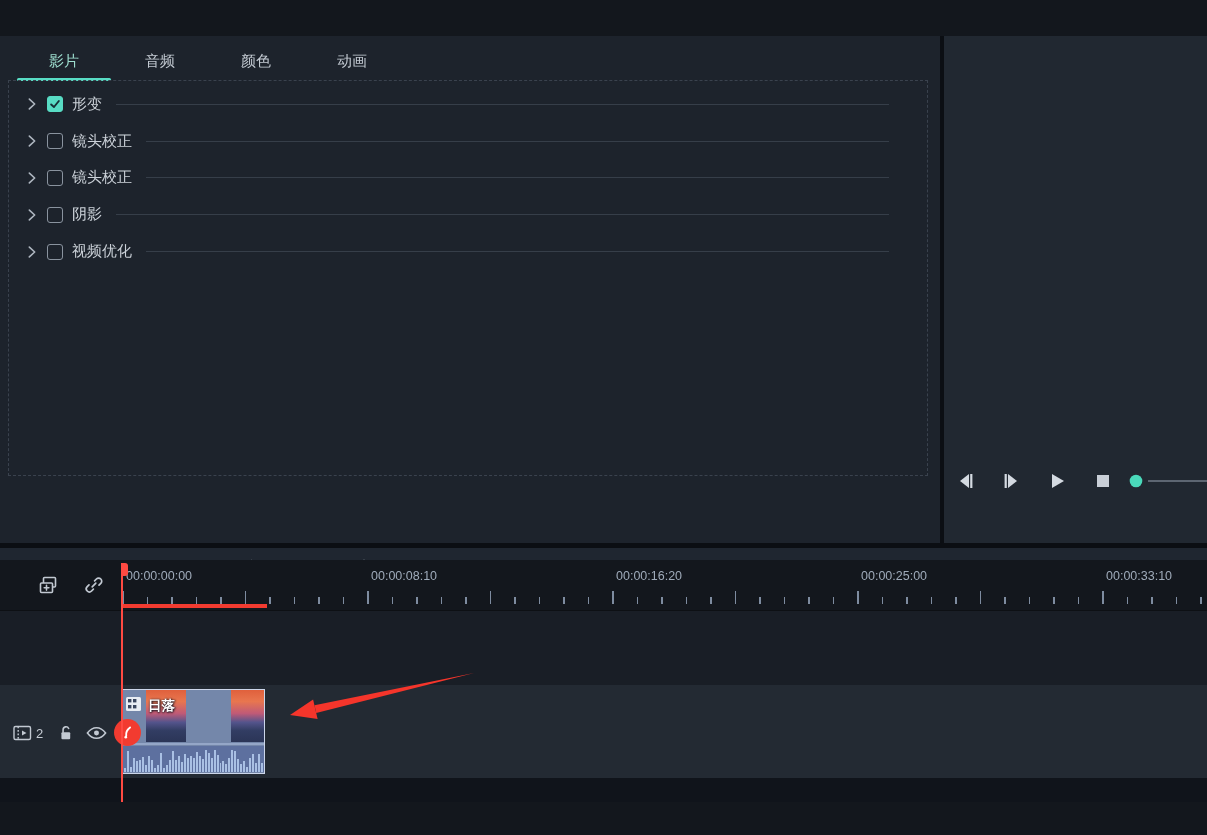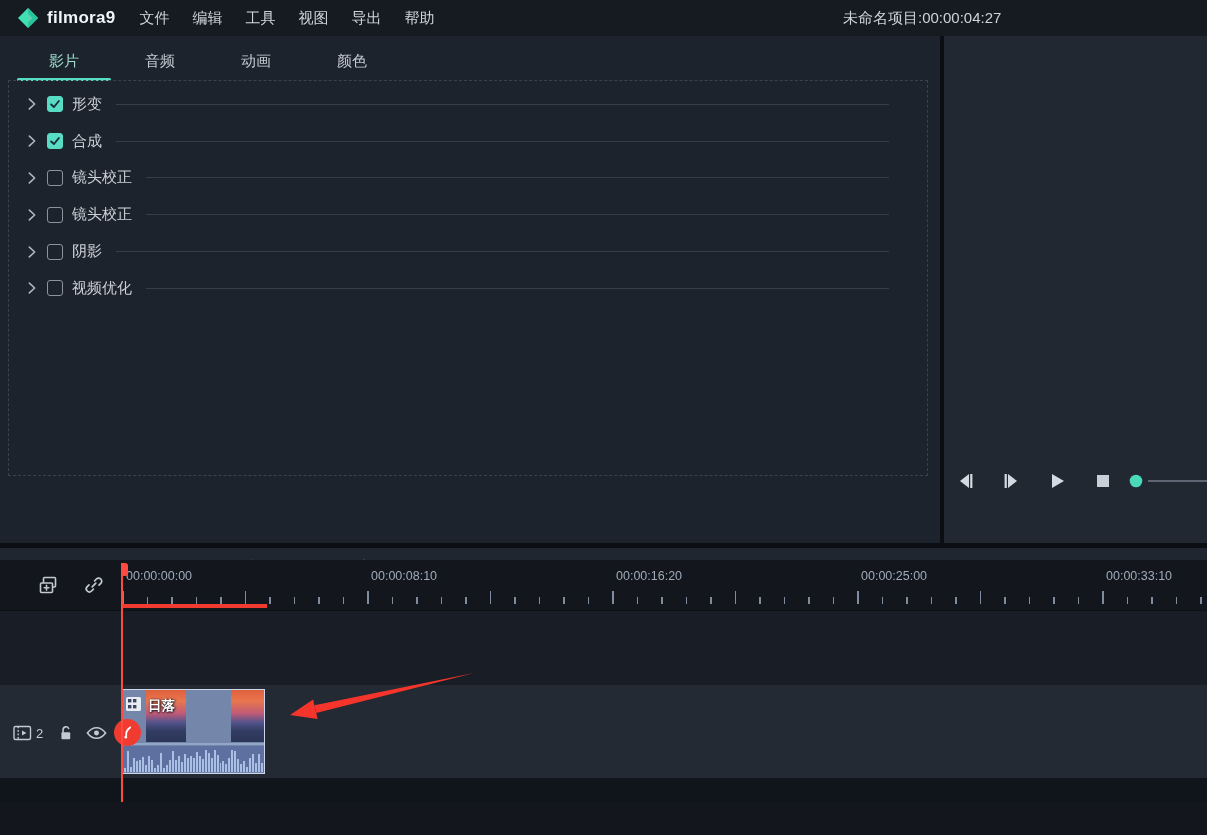--- a/index.html
+++ b/index.html
@@ -103,75 +103,42 @@
   .playhead { position:absolute; left:121px; top:3px; width:2px; height:239px; background:#ff4a42; }
   .playhead-flag { position:absolute; left:0; top:0; width:7px; height:13px; background:#ff4a42;
     border-radius:0 3px 3px 0; }
   .arrow-annotation { position:absolute; left:282px; top:105px; }
 </style>
 </head>
 <body>
 
 <div class="app">
 
-  <header class="menubar">
-    <div class="logo">
-      <svg width="20" height="20" viewBox="0 0 20 20">
-        <path d="M10 0 L20 10 L10 20 L0 10 Z" fill="#3ee0b4"></path>
-        <path d="M10 0 L20 10 L10 20 Z" fill="#27c59b"></path>
-        <path d="M10 5.5 L14.5 10 L10 14.5 Z" fill="#eafffa" opacity="0.25"></path>
-      </svg>
-      <span class="logo-text">filmora9</span>
-    </div>
-    <nav class="menu">
-        <span class="menu-item">文件</span>
-        <span class="menu-item">编辑</span>
-        <span class="menu-item">工具</span>
-        <span class="menu-item">视图</span>
-        <span class="menu-item">导出</span>
-        <span class="menu-item">帮助</span>
-      </nav>
-    <div class="project-label">未命名项目:00:00:04:27</div>
-  </header>
 
   <section class="effects-panel">
     <div class="tabs">
         <div class="tab active">影片</div>
         <div class="tab">音频</div>
+        <div class="tab">颜色</div>
         <div class="tab">动画</div>
-        <div class="tab">颜色</div>
       </div>
     <div class="dashed-box">
       <div class="rows">
           <div class="effect-row">
             <span class="chevron">
               <svg width="16" height="16" viewBox="0 0 18 18" fill="none" stroke="#aeb6c0" stroke-width="1.8" stroke-linecap="round" stroke-linejoin="round">
                 <polyline points="6,3.5 12,9 6,14.5"></polyline>
               </svg>
             </span>
             <span class="checkbox checked">
               <svg width="12" height="12" viewBox="0 0 14 14" fill="none" stroke="#173037" stroke-width="2.2" stroke-linecap="round" stroke-linejoin="round">
                 <polyline points="2.5,7.5 5.8,10.5 11.5,3.5"></polyline>
               </svg>
             </span>
             <span class="row-label">形变</span>
-            <span class="row-line"></span>
-          </div>
-          <div class="effect-row">
-            <span class="chevron">
-              <svg width="16" height="16" viewBox="0 0 18 18" fill="none" stroke="#aeb6c0" stroke-width="1.8" stroke-linecap="round" stroke-linejoin="round">
-                <polyline points="6,3.5 12,9 6,14.5"></polyline>
-              </svg>
-            </span>
-            <span class="checkbox checked">
-              <svg width="12" height="12" viewBox="0 0 14 14" fill="none" stroke="#173037" stroke-width="2.2" stroke-linecap="round" stroke-linejoin="round">
-                <polyline points="2.5,7.5 5.8,10.5 11.5,3.5"></polyline>
-              </svg>
-            </span>
-            <span class="row-label">合成</span>
             <span class="row-line"></span>
           </div>
           <div class="effect-row">
             <span class="chevron">
               <svg width="16" height="16" viewBox="0 0 18 18" fill="none" stroke="#aeb6c0" stroke-width="1.8" stroke-linecap="round" stroke-linejoin="round">
                 <polyline points="6,3.5 12,9 6,14.5"></polyline>
               </svg>
             </span>
             <span class="checkbox">
               <svg width="12" height="12" viewBox="0 0 14 14" fill="none" stroke="#173037" stroke-width="2.2" stroke-linecap="round" stroke-linejoin="round">

